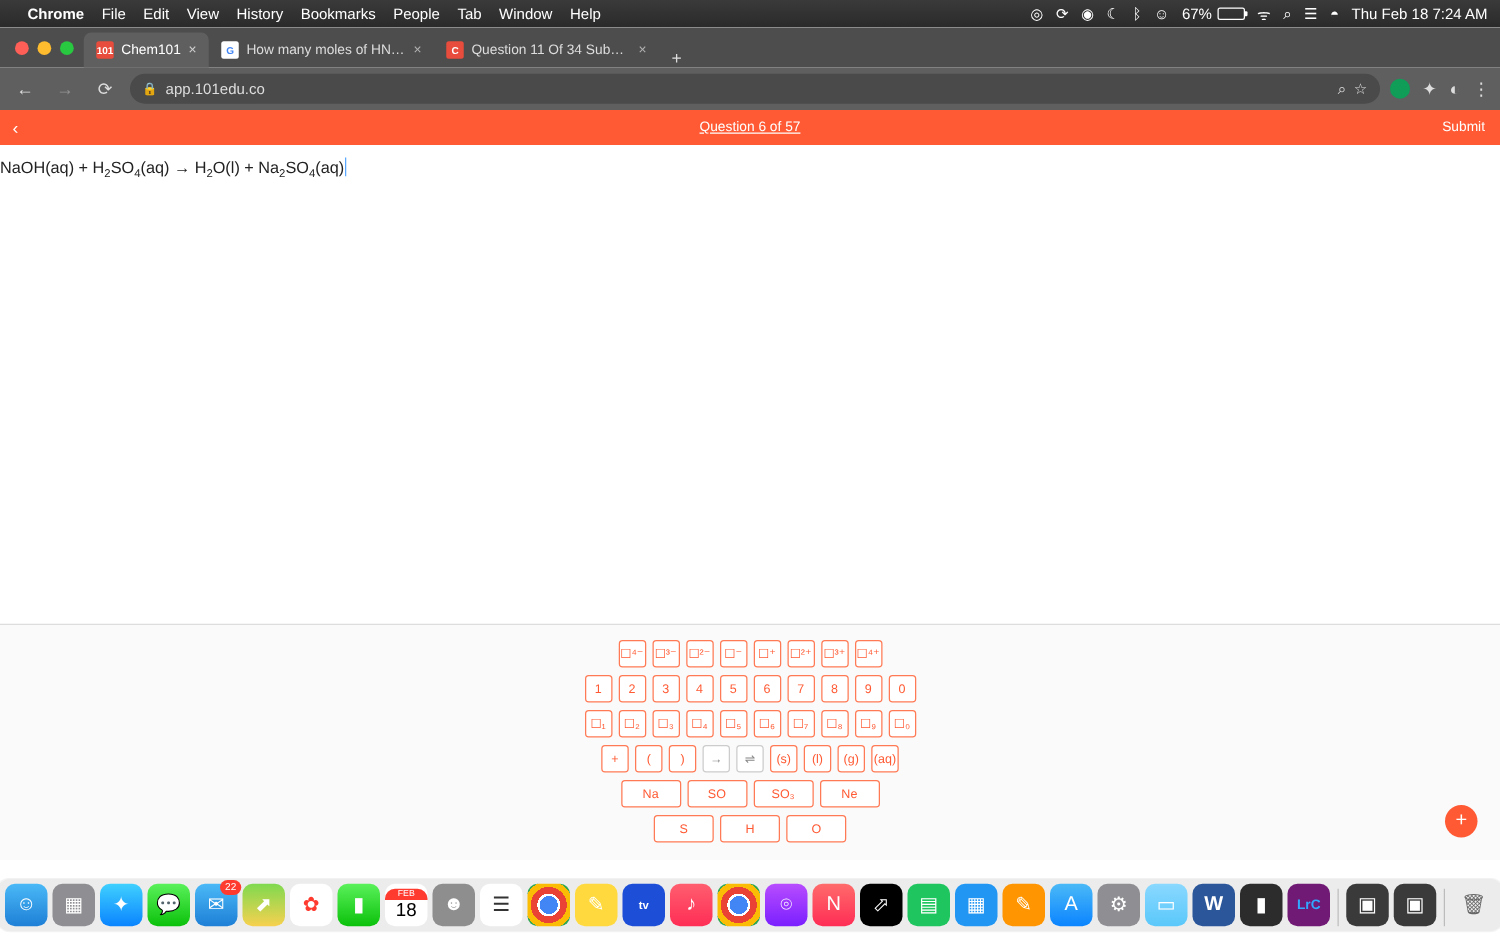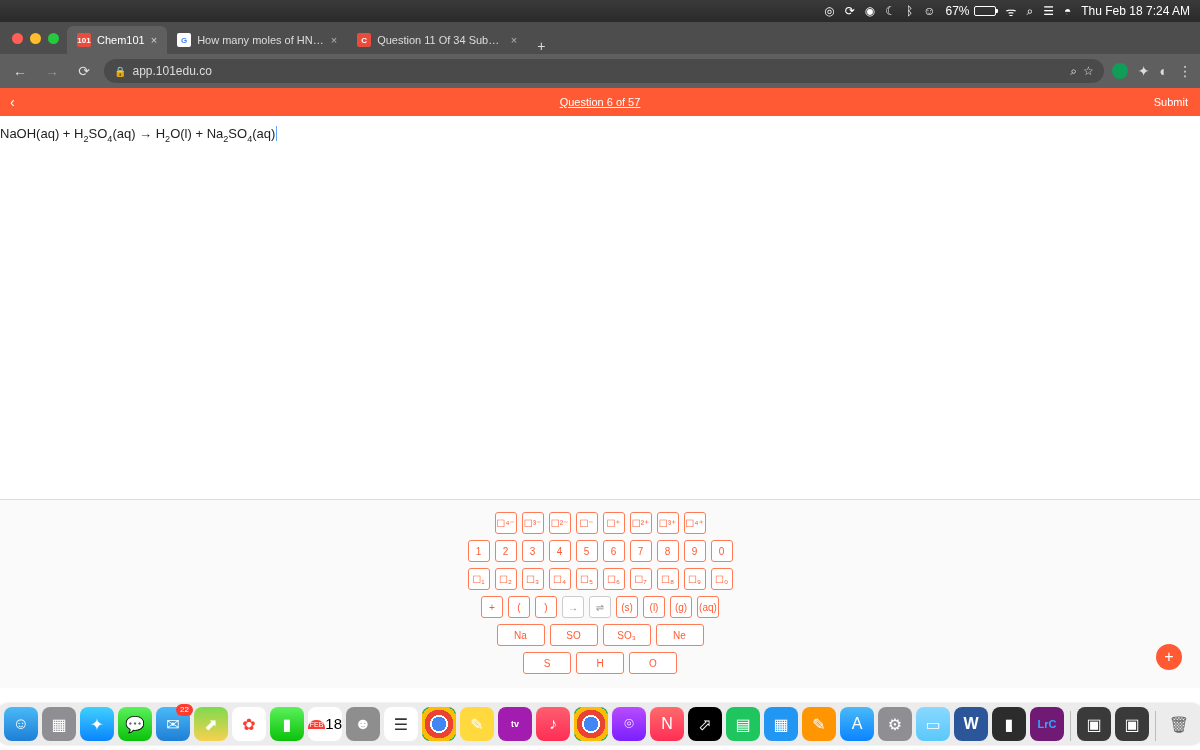--- a/index.html
+++ b/index.html
@@ -67,27 +67,27 @@
 .dock { background:rgba(220,220,220,.55); border-radius:14px; padding:4px 8px; display:flex; gap:4px; align-items:flex-end; backdrop-filter:blur(10px); border:1px solid rgba(255,255,255,.4); }
 .dicon { width:34px; height:34px; border-radius:8px; display:flex; align-items:center; justify-content:center; font-size:16px; color:#fff; position:relative; }
 .dicon.finder{background:linear-gradient(#4ab9f7,#1e7fd6);}
 .dicon.lp{background:#8e8e93;}
 .dicon.safari{background:linear-gradient(#3fd0ff,#0a84ff);}
 .dicon.msg{background:linear-gradient(#5af15a,#0bc10b);}
 .dicon.mail{background:linear-gradient(#4ab9f7,#1e7fd6);}
 .dicon.maps{background:linear-gradient(#7fd94f,#f7d14f);}
 .dicon.photos{background:#fff;color:#ff3b30;}
 .dicon.ft{background:linear-gradient(#5af15a,#0bc10b);}
-.dicon.cal{background:#fff;color:#ff3b30;flex-direction:row;font-size:7px;}
+.dicon.cal{background:#fff;color:#ff3b30;flex-direction:column;font-size:7px;}
 .dicon.cal .mon{background:#ff3b30;color:#fff;width:100%;text-align:center;border-radius:8px 8px 0 0;line-height:9px;}
 .dicon.cal .day{color:#000;font-size:15px;font-weight:500;line-height:18px;}
 .dicon.contacts{background:#8e8e8e;}
 .dicon.rem{background:#fff;color:#333;}
 .dicon.notes{background:#ffd93d;}
-.dicon.tv{background:#a21caf;font-size:9px;font-weight:600;text-align:right;}
+.dicon.tv{background:#1d4ed8;font-size:9px;font-weight:600;text-align:right;}
 .dicon.music{background:linear-gradient(#ff5e6f,#ff2d55);}
 .dicon.chrome2{background:radial-gradient(circle at 50% 50%,#4285f4 0 30%,#fff 30% 38%,#ea4335 38% 60%,#fbbc05 60% 80%,#34a853 80%);}
 .dicon.podcast{background:linear-gradient(#b84dff,#7a1fff);}
 .dicon.news{background:linear-gradient(#ff6b6b,#ff2d55);}
 .dicon.stocks{background:#000;}
 .dicon.numbers{background:#1fc65f;}
 .dicon.keynote{background:#2196f3;}
 .dicon.pages{background:#ff9500;}
 .dicon.appstore{background:linear-gradient(#4ab9f7,#0a84ff);}
 .dicon.sys{background:#8e8e93;}
@@ -98,20 +98,32 @@
 .dicon.fcp{background:#3a3a3a;}
 .dicon.trash{background:transparent;color:#666;}
 .divider { width:1px; height:30px; background:rgba(0,0,0,.2); margin:0 2px; }
 .badge { position:absolute; top:-3px; right:-3px; background:#ff3b30; color:#fff; border-radius:8px; font-size:8px; padding:0 4px; line-height:12px; }
 </style>
 </head>
 <body>
 
 <div class="menubar">
   <span class="apple"></span>
+  <div class="app-menus">
+    <span>Chrome</span>
+    <span>File</span>
+    <span>Edit</span>
+    <span>View</span>
+    <span>History</span>
+    <span>Bookmarks</span>
+    <span>People</span>
+    <span>Tab</span>
+    <span>Window</span>
+    <span>Help</span>
+  </div>
   <div class="spacer"></div>
   <div class="status">
     <span>◎</span>
     <span>⟳</span>
     <span>◉</span>
     <span>☾</span>
     <span>ᛒ</span>
     <span>☺</span>
     <span class="battery">
       <span>67%</span>

